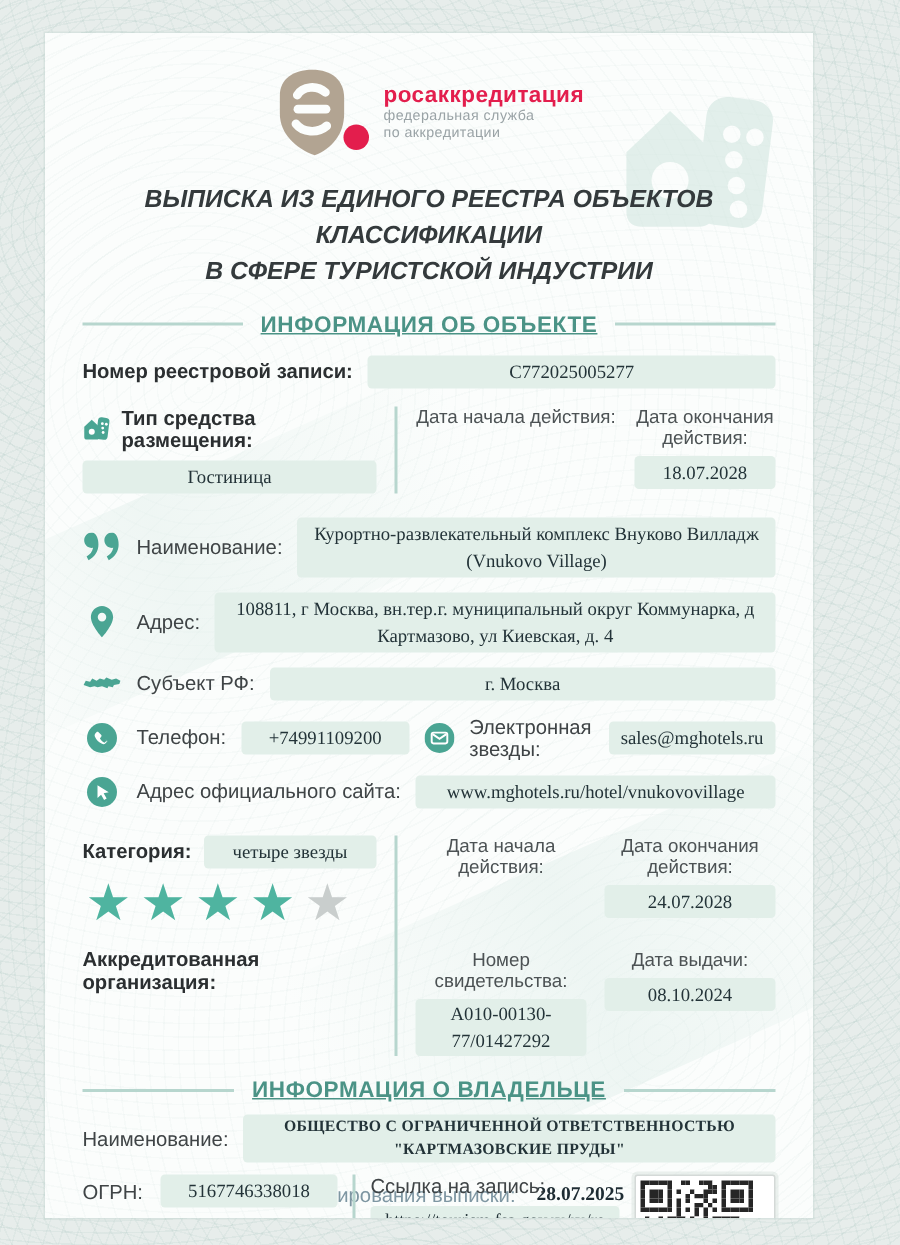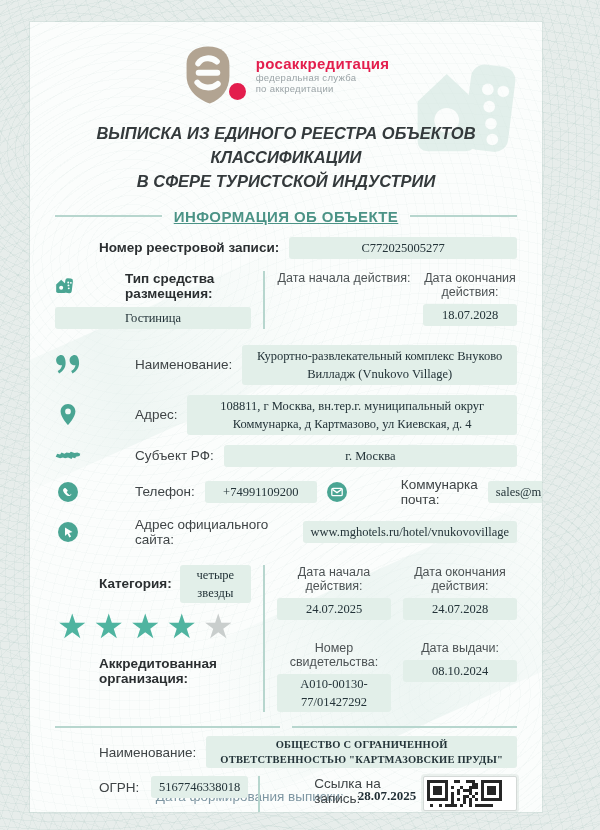--- a/index.html
+++ b/index.html
@@ -37,21 +37,21 @@
   .brand-text{display:flex;flex-direction:column;line-height:1.15;}
   .brand-name{color:#e31e4d;font-weight:bold;font-size:15px;letter-spacing:.3px;}
   .brand-sub{color:#9aa3a6;font-size:9.5px;letter-spacing:.3px;}
 
   .title{margin:16px 0 0 0;text-align:center;font-size:16.5px;font-weight:bold;color:#343a3c;line-height:1.45;z-index:2;font-style:italic;}
 
   .section-h{margin-top:14px;display:flex;align-items:center;gap:12px;z-index:2;}
   .section-h .hline{flex:1;height:2px;background:#b7d6ce;}
   .section-h .htext{color:#4b9386;font-weight:bold;font-size:15px;letter-spacing:.4px;white-space:nowrap;text-decoration:underline;}
 
-  .lbl{font-size:13.5px;color:#3f4446;margin-left:44px;}
+  .lbl{font-size:13.5px;color:#3f4446;}
   .b{font-weight:bold;color:#2b2f31;}
   .lbl-sm{font-size:12.5px;color:#4c5254;text-align:center;}
   .vbox{
     background:#e2efe9;border-radius:3px;
     font-family:"Liberation Serif","DejaVu Serif",serif;
     font-size:12.5px;color:#233338;text-align:center;
     display:flex;align-items:center;justify-content:center;
     min-height:22px;padding:1px 8px;box-sizing:border-box;line-height:1.45;
   }
   .grow{flex:1;}
@@ -225,21 +225,21 @@
         <path d="M13.9 12.4c-.4-.4-1-.4-1.4 0l-.8.8c-1.3-.7-2.4-1.8-3.1-3.1l.8-.8c.4-.4.4-1 0-1.4L7.7 6.2c-.4-.4-1-.4-1.4 0l-.6.6c-.6.6-.8 1.5-.4 2.4.9 2.1 2.6 3.8 4.7 4.7.9.4 1.8.2 2.4-.4l.6-.6c.4-.4.4-1 0-1.4l-1.1-1.1z" fill="#fff"></path>
       </svg>
     </span>
     <span class="lbl">Телефон:</span>
     <span class="vbox" style="flex:0 0 112px;">+74991109200</span>
     <svg class="icon20" viewBox="0 0 20 20">
       <circle cx="10" cy="10" r="10" fill="#4aa593"></circle>
       <rect x="4.8" y="6.4" width="10.4" height="7.2" rx="1.2" fill="none" stroke="#fff" stroke-width="1.3"></rect>
       <path d="M5.4 7.4l4.6 3.2 4.6-3.2" fill="none" stroke="#fff" stroke-width="1.3"></path>
     </svg>
-    <span class="lbl">Коммунарка почта:</span>
+    <span class="lbl">Электронная звезды:</span>
     <span class="vbox grow">sales@mghotels.ru</span>
   </div>
 
   <div class="row icon-row">
     <span class="icon-sp">
       <svg class="icon20" viewBox="0 0 20 20">
         <circle cx="10" cy="10" r="10" fill="#4aa593"></circle>
         <path d="M7 5.5l7.5 4.6-3.4.8 2 3.5-1.7 1-2-3.6L7 14z" fill="#fff"></path>
       </svg>
     </span>
@@ -253,41 +253,41 @@
         <span class="lbl b">Категория:</span>
         <span class="vbox cat-box">четыре звезды</span>
       </div>
       <div class="stars"><span class="star on">★</span><span class="star on">★</span><span class="star on">★</span><span class="star on">★</span><span class="star off">★</span></div>
       <div class="lbl b org-lbl">Аккредитованная организация:</div>
     </div>
     <div class="vdiv"></div>
     <div class="cat-right">
       <div class="cat-cell">
         <div class="lbl-sm">Дата начала действия:</div>
-        <div class="vbox">24.07.2025</div>
       </div>
       <div class="cat-cell">
         <div class="lbl-sm">Дата окончания действия:</div>
         <div class="vbox">24.07.2028</div>
       </div>
       <div class="cat-cell">
         <div class="sp"></div>
         <div class="lbl-sm">Номер свидетельства:</div>
         <div class="vbox">А010-00130-77/01427292</div>
       </div>
       <div class="cat-cell">
         <div class="sp"></div>
         <div class="lbl-sm">Дата выдачи:</div>
         <div class="vbox">08.10.2024</div>
       </div>
     </div>
   </div>
 
   <div class="section-h">
     <span class="hline"></span>
+    <span class="htext">ИНФОРМАЦИЯ О ВЛАДЕЛЬЦЕ</span>
     <span class="hline"></span>
   </div>
 
   <div class="row owner-name-row">
     <span class="lbl">Наименование:</span>
     <span class="vbox owner-name grow">ОБЩЕСТВО С ОГРАНИЧЕННОЙ ОТВЕТСТВЕННОСТЬЮ "КАРТМАЗОВСКИЕ ПРУДЫ"</span>
   </div>
 
   <div class="owner-grid">
     <div class="codes">

